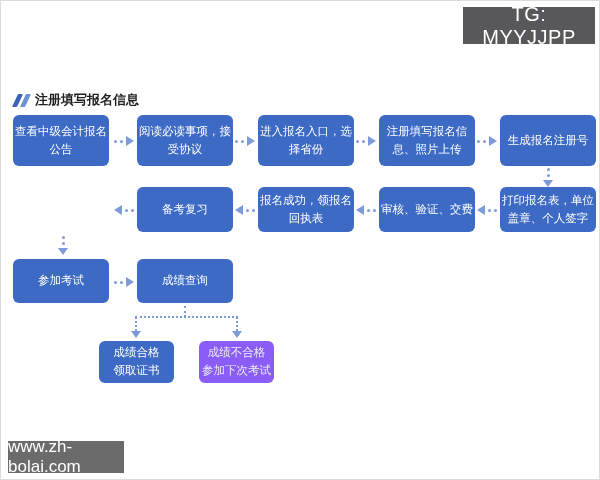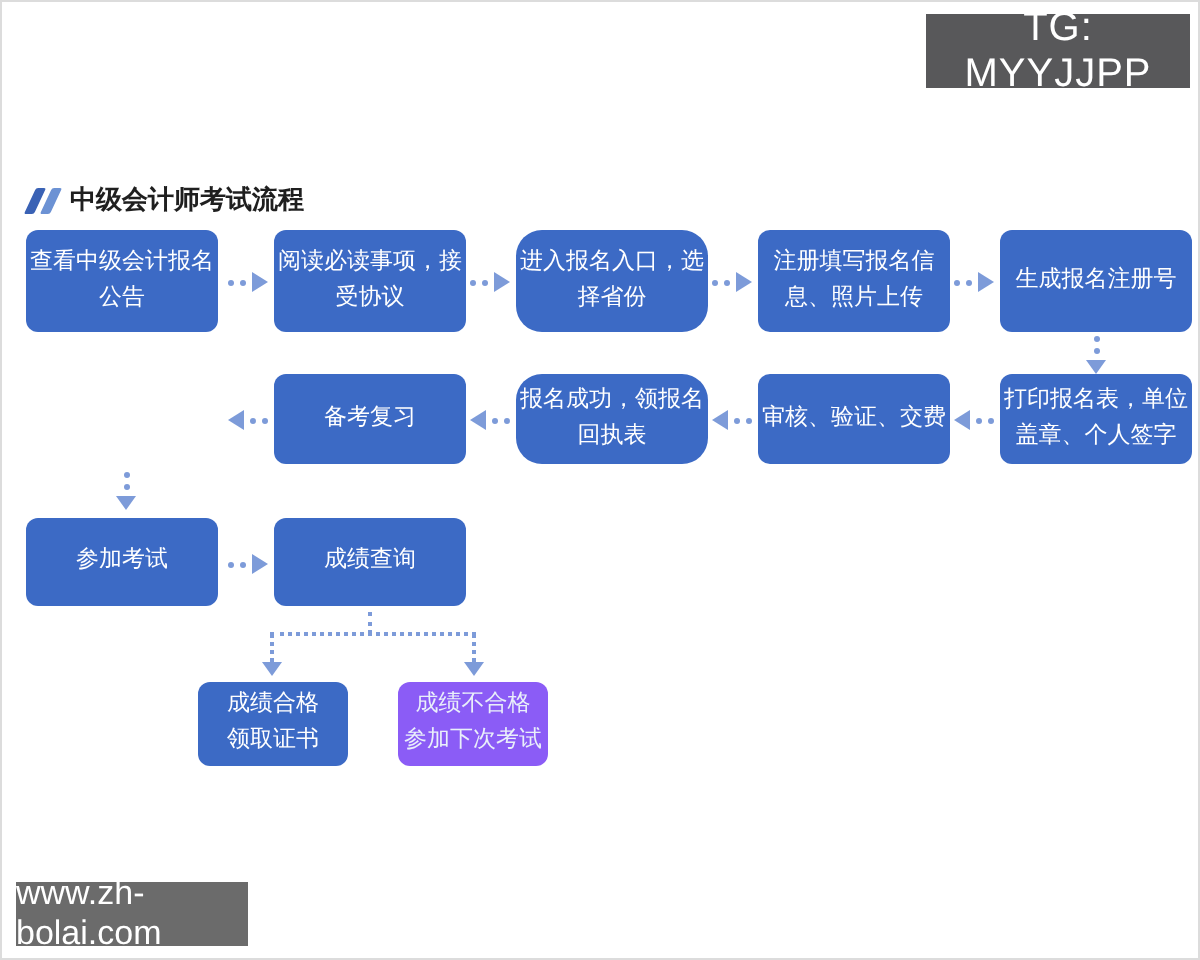--- a/index.html
+++ b/index.html
@@ -30,21 +30,21 @@
     position:absolute;background:#3c6ac5;color:#ffffff;border-radius:6px;
     display:flex;align-items:center;justify-content:center;text-align:center;
     font-size:11.5px;line-height:1.55;padding:2px;box-sizing:border-box;
   }
   .r1{top:114px;height:51px;}
   .r2{top:186px;height:45px;}
   .r3{top:258px;height:44px;}
   .r4{top:340px;height:42px;white-space:pre-line;}
   .c1{left:12px;width:96px;}
   .c2{left:136px;width:96px;}
-  .c3{left:257px;width:96px;border-radius:13px;}
+  .c3{left:257px;width:96px;}
   .c4{left:378px;width:96px;}
   .c5{left:499px;width:96px;}
   .box-pass{left:98px;width:75px;}
   .box-fail{left:198px;width:75px;background:#8b5cf6;color:#e9effa;}
   
   .harrow{position:absolute;display:flex;align-items:center;gap:3px;height:12px;}
   .varrow{position:absolute;display:flex;flex-direction:column;align-items:center;gap:3px;width:10px;}
   .dot{width:3px;height:3px;border-radius:50%;background:#7d9bd9;flex:none;}
   .tri-r{width:0;height:0;border-top:5px solid transparent;border-bottom:5px solid transparent;border-left:8px solid #7d9bd9;}
   .tri-l{width:0;height:0;border-top:5px solid transparent;border-bottom:5px solid transparent;border-right:8px solid #7d9bd9;}
@@ -57,21 +57,21 @@
 </head>
 <body>
 
 <div id="canvas">
 
   <div class="badge-tg">TG: MYYJJPP</div>
 
   <div class="title-row">
     <span class="slash s1"></span>
     <span class="slash s2"></span>
-    <span class="title-text">中级会计师考试流程</span>
+    <span class="title-text">注册填写报名信息</span>
   </div>
 
   <div class="box r1 c1">查看中级会计报名公告</div>
   <div class="box r1 c2">阅读必读事项，接受协议</div>
   <div class="box r1 c3">进入报名入口，选择省份</div>
   <div class="box r1 c4">注册填写报名信息、照片上传</div>
   <div class="box r1 c5">生成报名注册号</div>
 
   <div class="harrow" style="left:113px;top:134px;">
       <span class="dot"></span>

